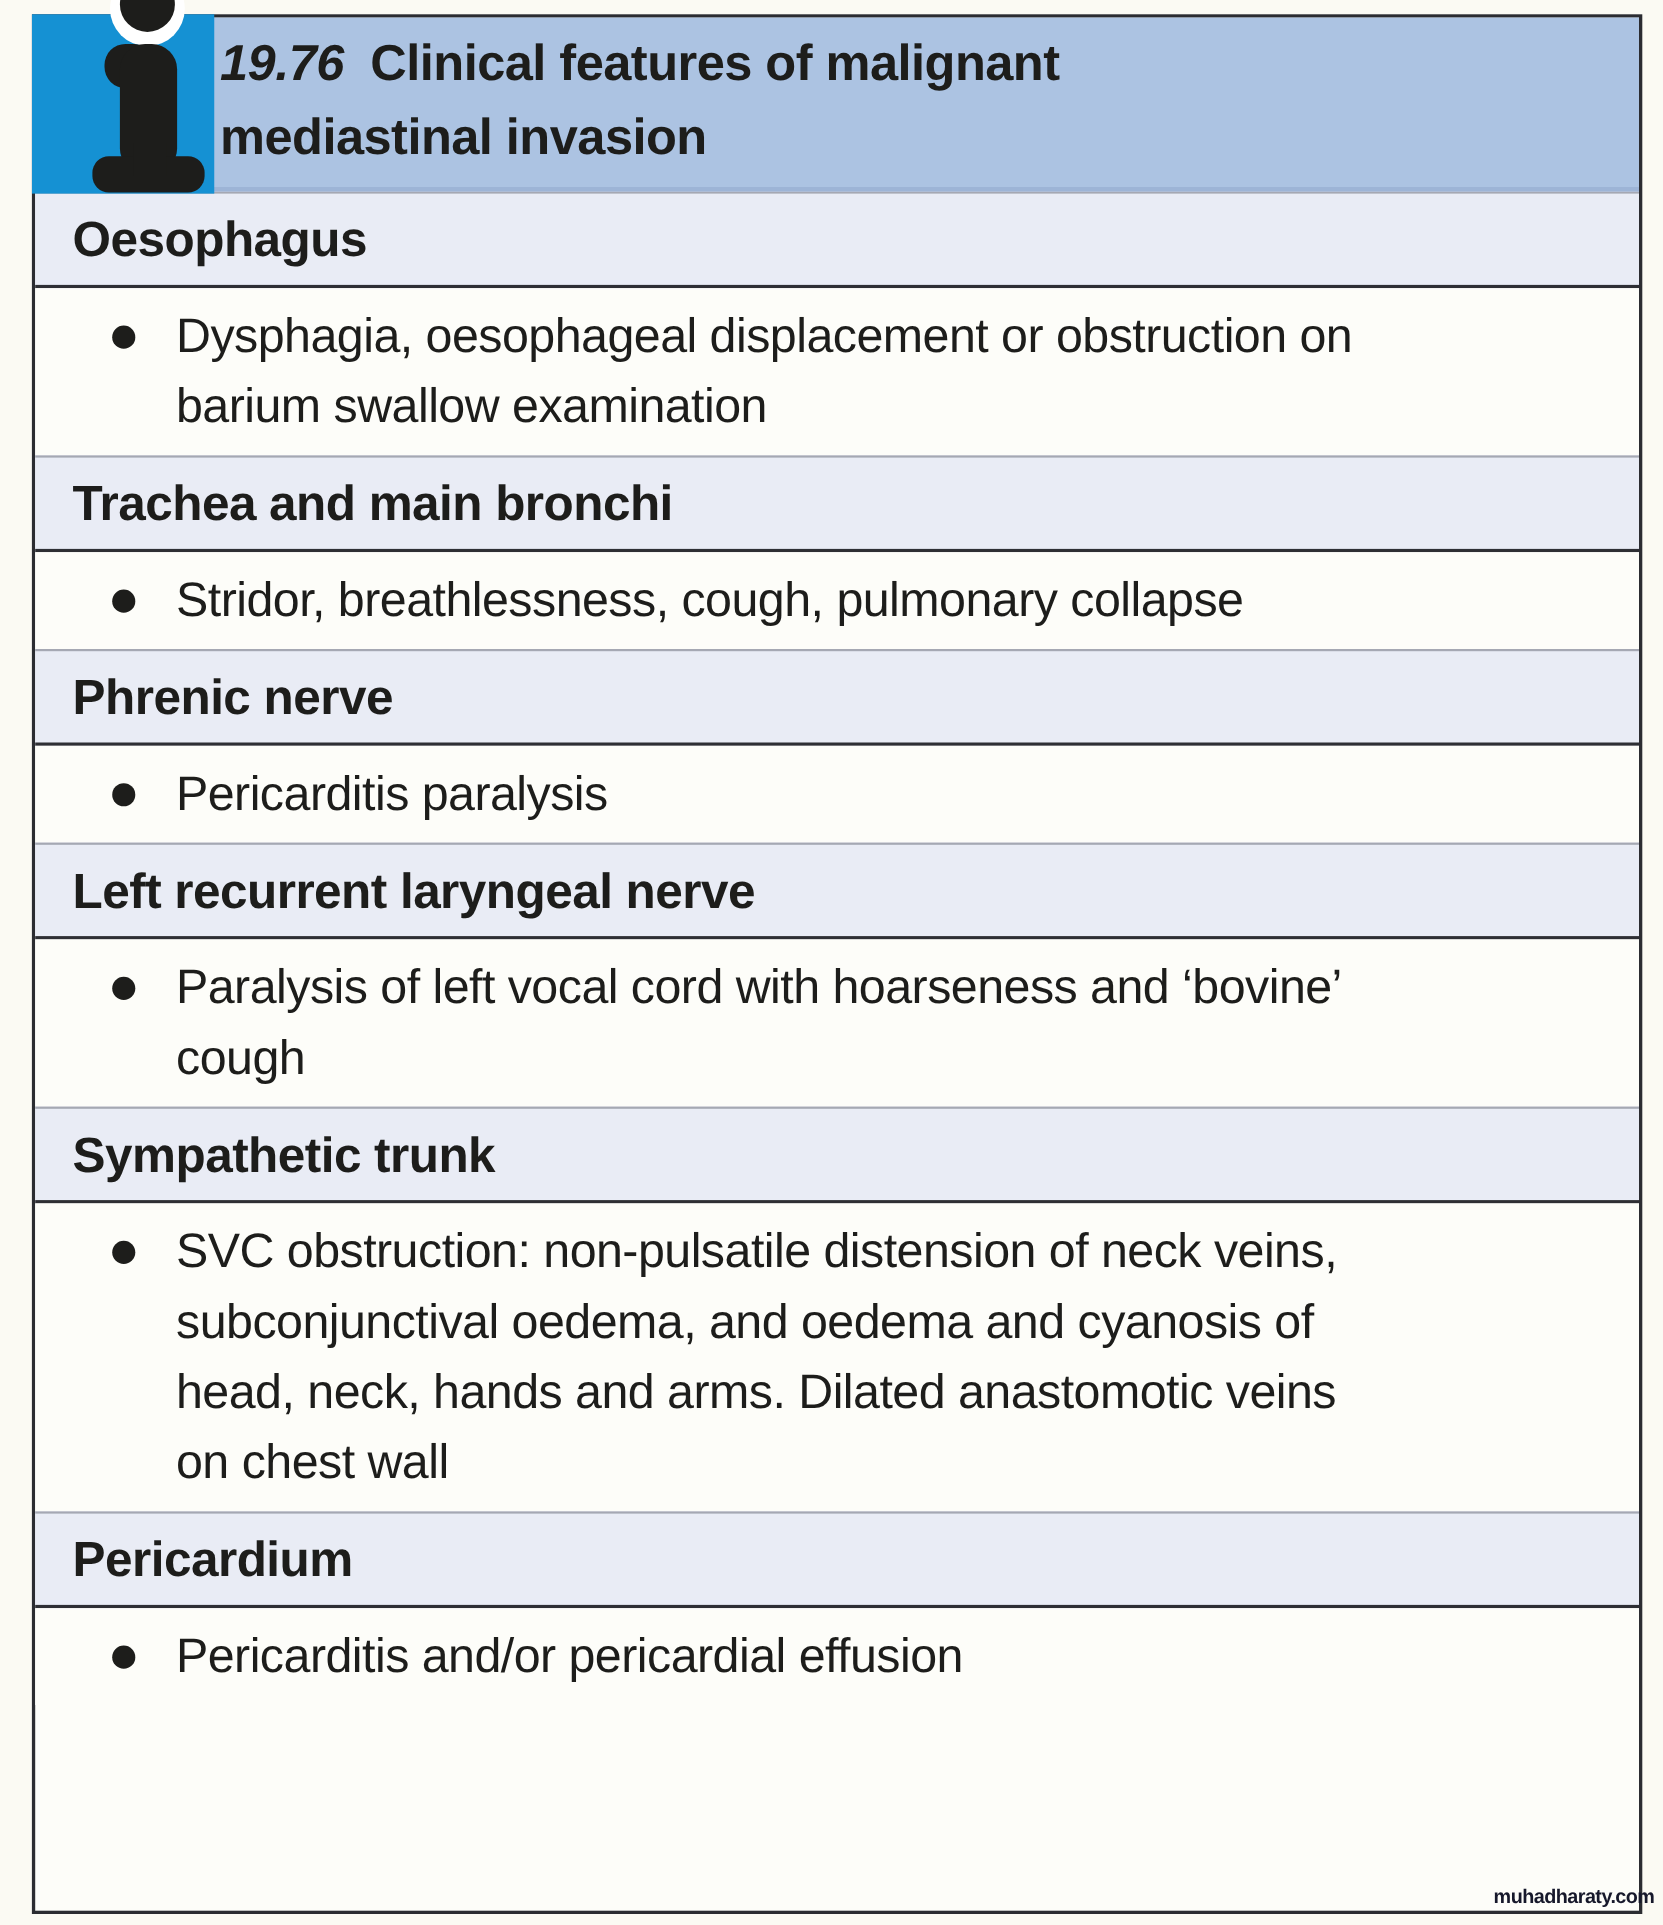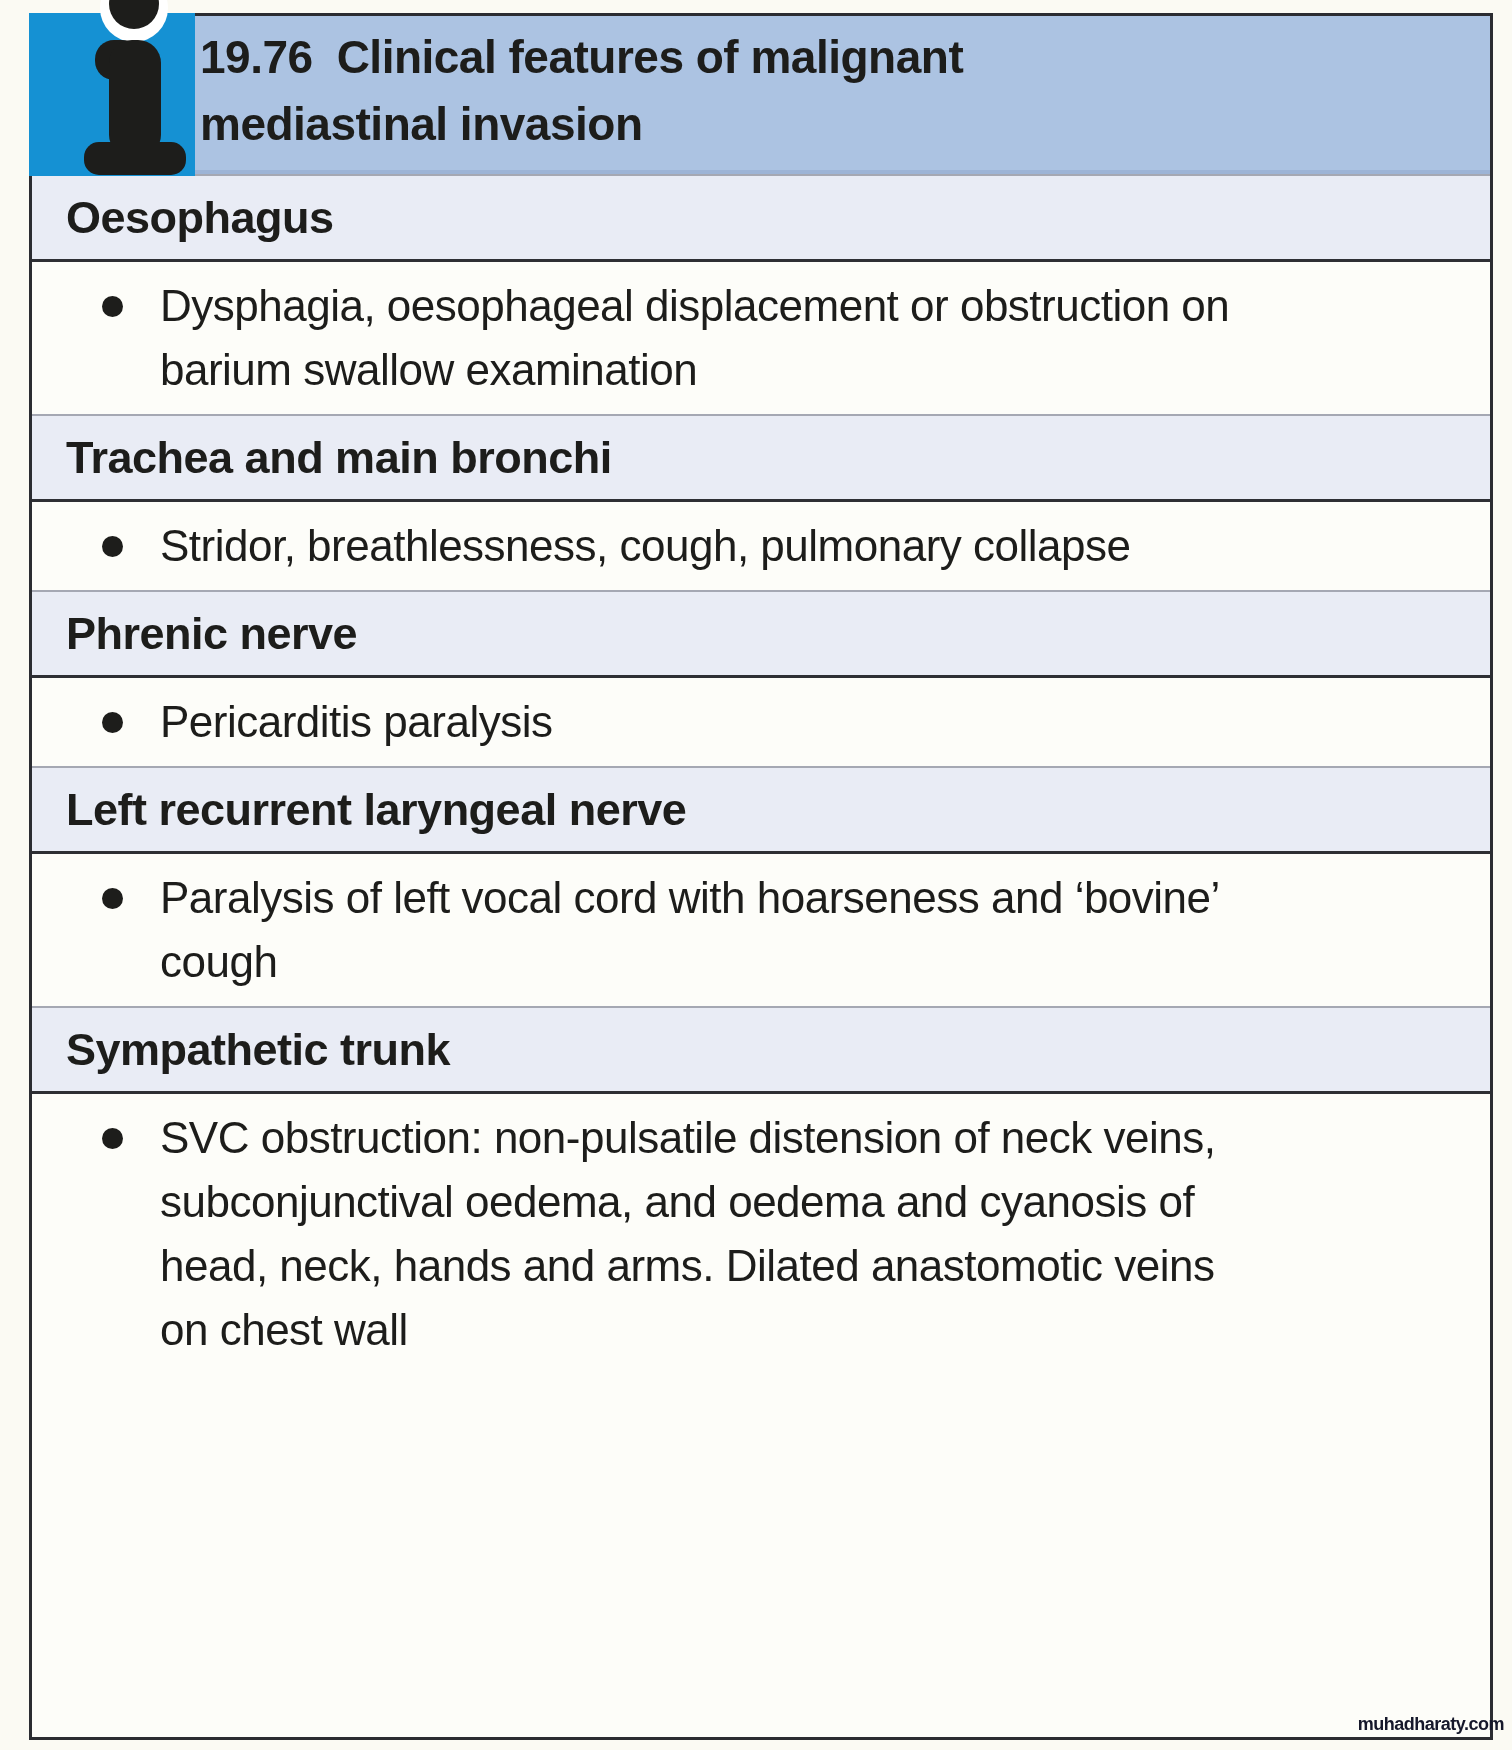--- a/index.html
+++ b/index.html
@@ -33,21 +33,21 @@
     pointer-events:none;
   }
   .title{
     margin:0;
     padding:8px 20px 0 168px;
     font-size:46px;
     line-height:67px;
     font-weight:bold;
     letter-spacing:-0.5px;
   }
-  .title .num{margin-right:24px;}
+  .title .num{margin-right:24px;font-style:italic;}
   .title .ttl{white-space:pre-line;}
   
   .section-heading{
     margin:0;
     box-sizing:border-box;
     height:88px;
     display:flex;
     align-items:center;
     padding-left:34px;
     font-size:45px;
@@ -159,16 +159,25 @@
   <li class="bullet">
     <span class="dot"></span>
     <span class="bullet-text">SVC obstruction: non-pulsatile distension of neck veins,
 subconjunctival oedema, and oedema and cyanosis of
 head, neck, hands and arms. Dilated anastomotic veins
 on chest wall</span>
   </li>
 </ul>
   </section>
 
+  <section class="section">
+    <h2 class="section-heading">Pericardium</h2>
+    <ul class="bullets">
+  <li class="bullet">
+    <span class="dot"></span>
+    <span class="bullet-text">Pericarditis and/or pericardial effusion</span>
+  </li>
+</ul>
+  </section>
 </div>
 </div>
 
 <div class="watermark">muhadharaty.com</div>
 
 </body></html>

